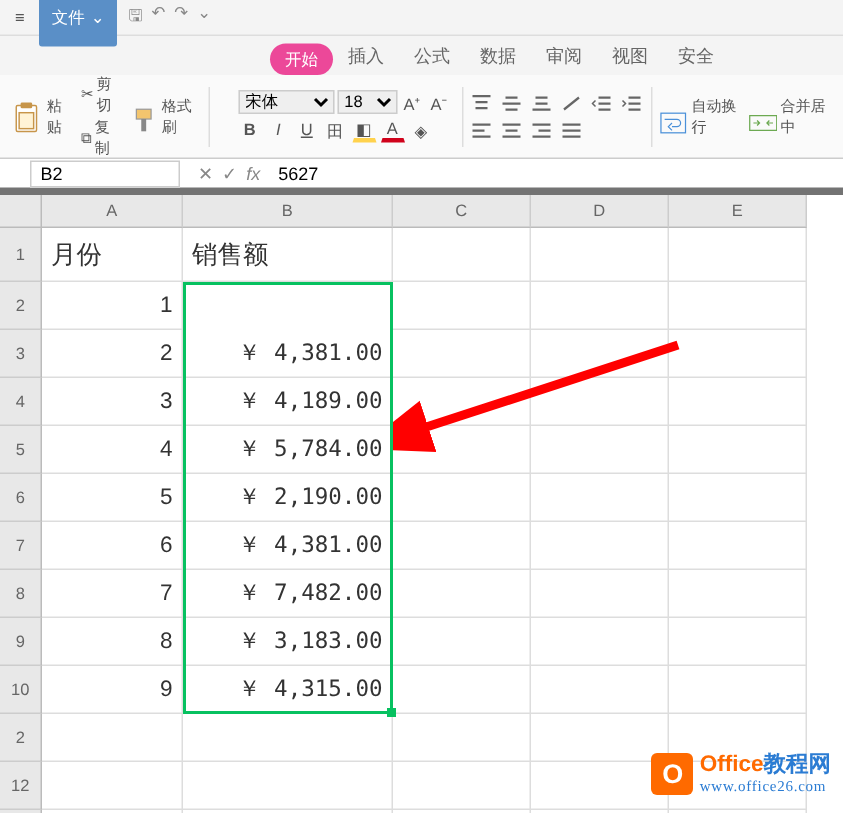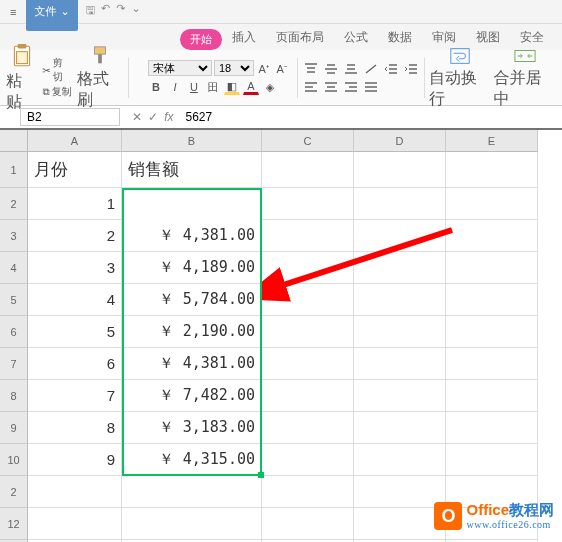--- a/index.html
+++ b/index.html
@@ -11,33 +11,33 @@
 .titlebar .qat { display: flex; gap: 6px; margin-left: 4px; }
 .titlebar .qat span { color: #888; }
 
 .tabs { height: 26px; background: #f4f4f4; display: flex; align-items: flex-end; padding-left: 180px; font-size: 12px; }
 .tabs .tab { padding: 4px 10px; color: #666; cursor: pointer; }
 .tabs .tab.active { background: #ec4899; color: #fff; border-radius: 12px; font-size: 11px; padding: 3px 10px; }
 
 .ribbon { height: 56px; background: #fafafa; border-bottom: 1px solid #ccc; display: flex; align-items: center; padding: 2px 6px; gap: 2px; font-size: 11px; color: #555; }
 .ribbon .group { display: flex; flex-direction: column; align-items: center; gap: 1px; padding: 0 3px; }
 .ribbon .sep { width: 1px; height: 40px; background: #ddd; margin: 0 2px; }
-.ribbon .btn-lg { display: flex; flex-direction: column; align-items: center; gap: 2px; cursor: pointer; font-size: 16px; }
+.ribbon .btn-lg { display: flex; align-items: flex-end; gap: 2px; cursor: pointer; font-size: 10px; }
 .ribbon .btn-sm { display: flex; align-items: center; gap: 2px; cursor: pointer; font-size: 10px; }
 .ribbon select.font-sel { width: 64px; font-size: 11px; border: 1px solid #ccc; }
 .ribbon select.size-sel { width: 40px; font-size: 11px; border: 1px solid #ccc; }
 .ribbon .font-row { display: flex; gap: 2px; align-items: center; margin-left: 12px; }
 .ribbon .fmt-row { display: flex; gap: 3px; margin-top: 2px; }
 .ribbon .fmt-btn { width: 16px; height: 16px; display: flex; align-items: center; justify-content: center; border: 1px solid transparent; cursor: pointer; font-size: 11px; }
 .ribbon .align-grid { display: flex; flex-direction: column; gap: 2px; }
 .ribbon .align-row { display: flex; gap: 2px; }
 .ribbon .align-btn { width: 18px; height: 16px; display: flex; align-items: center; justify-content: center; cursor: pointer; }
 .ribbon .clipboard-icon { width: 26px; height: 26px; }
 
-.namebar { height: 24px; background: #fff; border-bottom: 2px solid #737373; display: flex; align-items: center; font-size: 12px; justify-content: space-between; }
+.namebar { height: 24px; background: #fff; border-bottom: 5px solid #737373; display: flex; align-items: center; font-size: 12px; justify-content: space-between; }
 .namebar .namebox { width: 100px; border: 1px solid #ccc; margin: 2px 6px 2px 20px; padding: 1px 6px; font-size: 12px; background: #fff; }
 .namebar .fx { display: flex; gap: 6px; color: #888; padding: 0 6px; }
 .namebar .formula { flex: 1; padding: 0 6px; }
 
 .sheet { display: flex; }
 .rowhdrs { display: flex; flex-direction: column; }
 .corner { width: 28px; height: 22px; background: #e8e8e8; border-right: 1px solid #bbb; border-bottom: 1px solid #bbb; }
 .rowhdr { width: 28px; height: 32px; background: #e8e8e8; border-right: 1px solid #bbb; border-bottom: 1px solid #ccc; display: flex; align-items: center; justify-content: center; font-size: 11px; color: #666; }
 .rowhdr.first { height: 36px; }
 
@@ -81,21 +81,20 @@
     <span>🖫</span>
     <span>↶</span>
     <span>↷</span>
     <span>⌄</span>
   </div>
 </div>
 
 <div class="tabs">
   <span class="tab active">开始</span>
   <span class="tab">插入</span>
-  <span class="tab">页面布局</span>
   <span class="tab">公式</span>
   <span class="tab">数据</span>
   <span class="tab">审阅</span>
   <span class="tab">视图</span>
   <span class="tab">安全</span>
 </div>
 
 <div class="ribbon">
   <div class="btn-lg">
     <svg class="clipboard-icon" viewBox="0 0 24 24">

